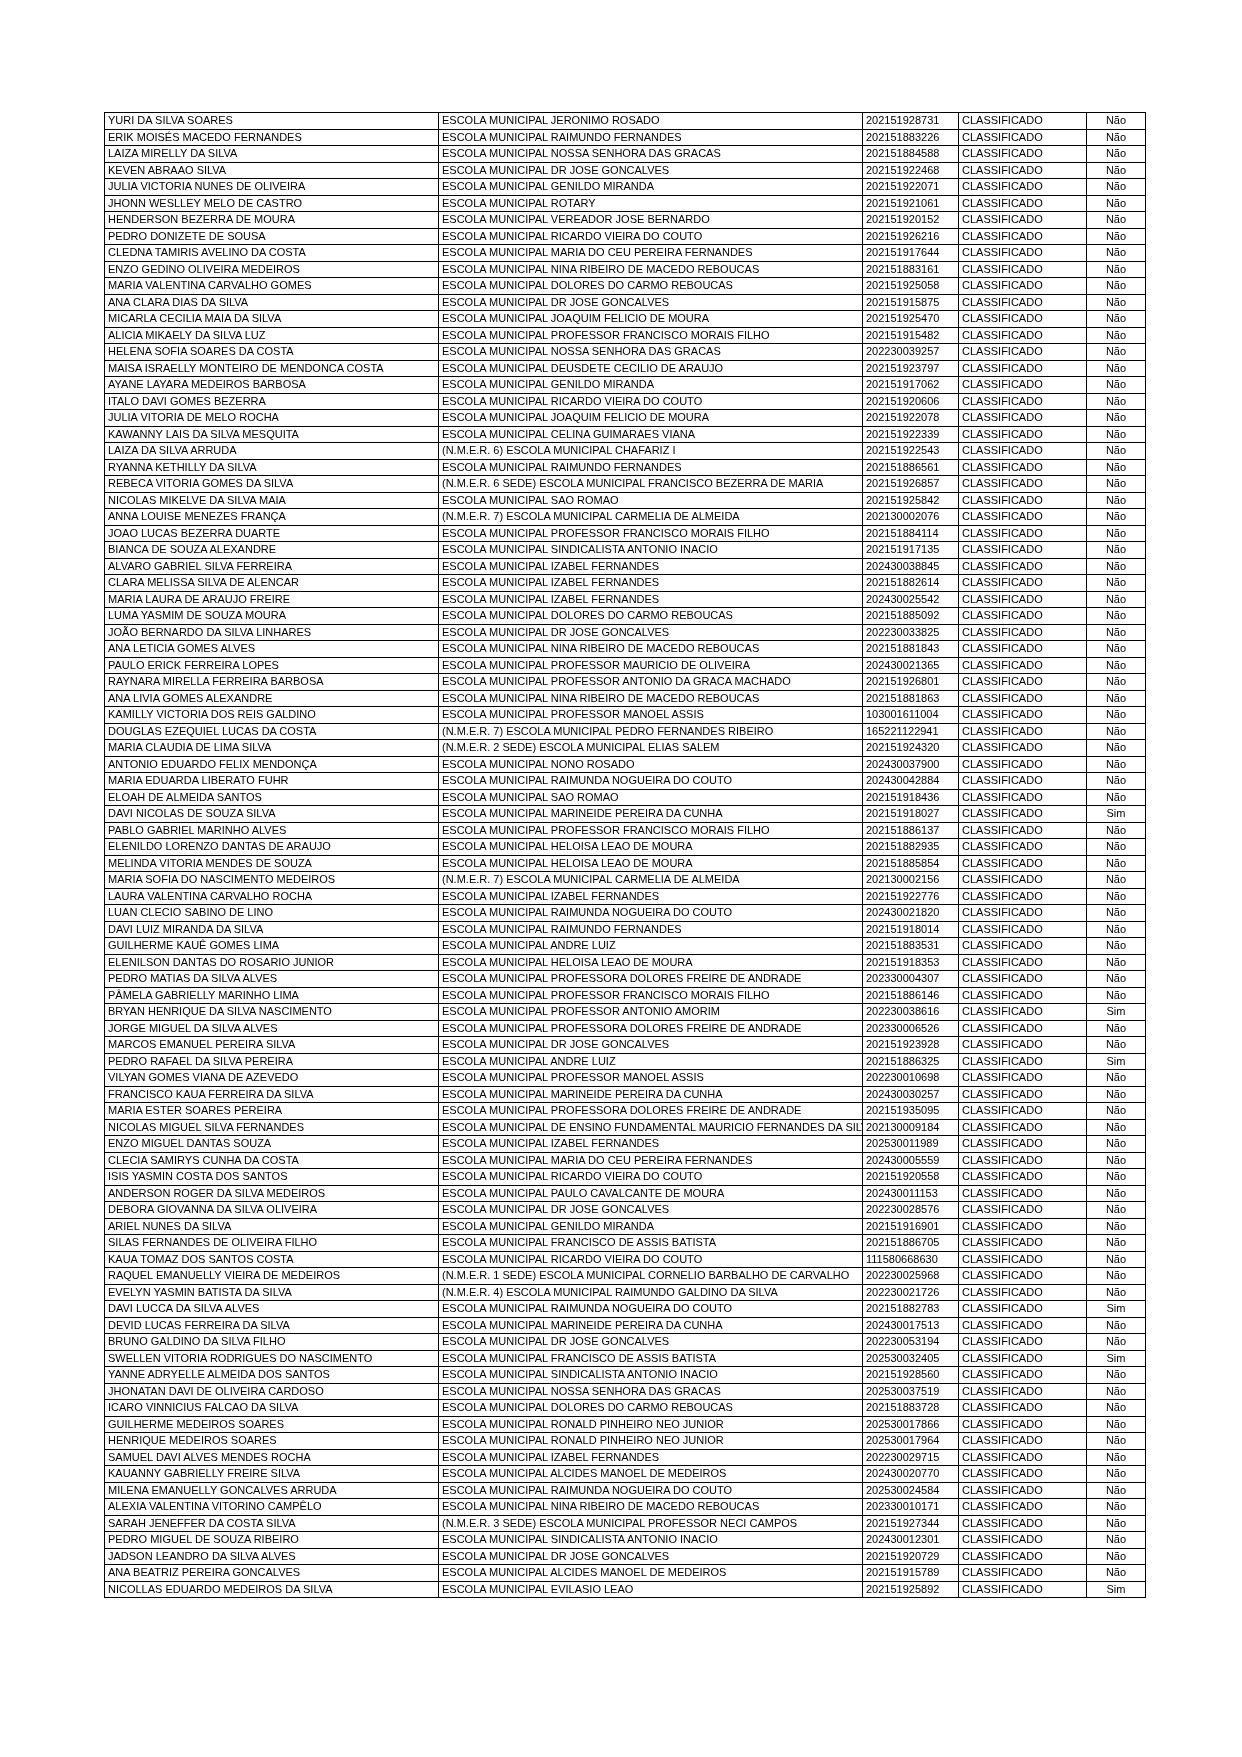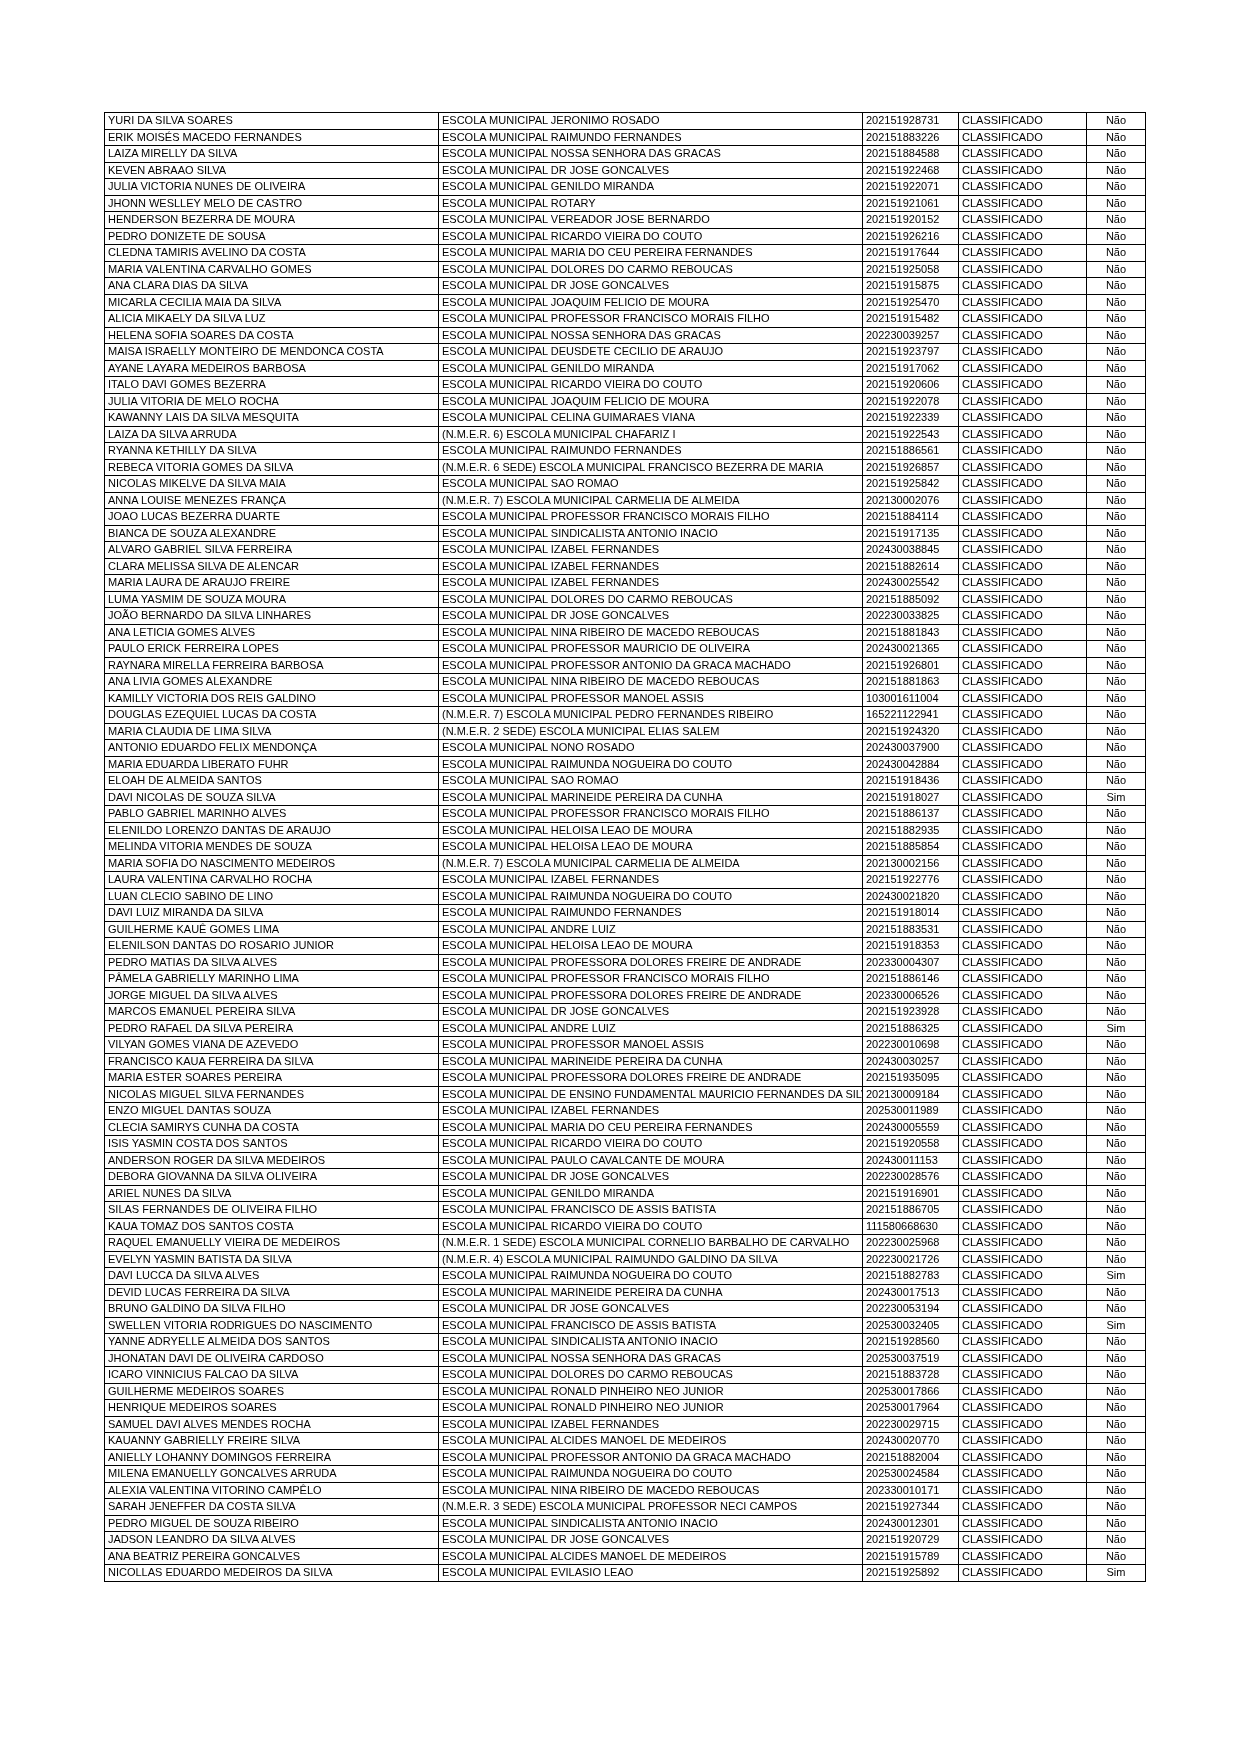--- a/index.html
+++ b/index.html
@@ -106,20 +106,27 @@
           <td class="c-center">Não</td>
         </tr>
         <tr>
           <td>CLEDNA TAMIRIS AVELINO DA COSTA</td>
           <td>ESCOLA MUNICIPAL MARIA DO CEU PEREIRA FERNANDES</td>
           <td>202151917644</td>
           <td>CLASSIFICADO</td>
           <td class="c-center">Não</td>
         </tr>
         <tr>
+          <td>ENZO GEDINO OLIVEIRA MEDEIROS</td>
+          <td>ESCOLA MUNICIPAL NINA RIBEIRO DE MACEDO REBOUCAS</td>
+          <td>202151883161</td>
+          <td>CLASSIFICADO</td>
+          <td class="c-center">Não</td>
+        </tr>
+        <tr>
           <td>MARIA VALENTINA CARVALHO GOMES</td>
           <td>ESCOLA MUNICIPAL DOLORES DO CARMO REBOUCAS</td>
           <td>202151925058</td>
           <td>CLASSIFICADO</td>
           <td class="c-center">Não</td>
         </tr>
         <tr>
           <td>ANA CLARA DIAS DA SILVA</td>
           <td>ESCOLA MUNICIPAL DR JOSE GONCALVES</td>
           <td>202151915875</td>
@@ -414,20 +421,27 @@
           <td class="c-center">Não</td>
         </tr>
         <tr>
           <td>PÂMELA GABRIELLY MARINHO LIMA</td>
           <td>ESCOLA MUNICIPAL PROFESSOR FRANCISCO MORAIS FILHO</td>
           <td>202151886146</td>
           <td>CLASSIFICADO</td>
           <td class="c-center">Não</td>
         </tr>
         <tr>
+          <td>BRYAN HENRIQUE DA SILVA NASCIMENTO</td>
+          <td>ESCOLA MUNICIPAL PROFESSOR ANTONIO AMORIM</td>
+          <td>202230038616</td>
+          <td>CLASSIFICADO</td>
+          <td class="c-center">Sim</td>
+        </tr>
+        <tr>
           <td>JORGE MIGUEL DA SILVA ALVES</td>
           <td>ESCOLA MUNICIPAL PROFESSORA DOLORES FREIRE DE ANDRADE</td>
           <td>202330006526</td>
           <td>CLASSIFICADO</td>
           <td class="c-center">Não</td>
         </tr>
         <tr>
           <td>MARCOS EMANUEL PEREIRA SILVA</td>
           <td>ESCOLA MUNICIPAL DR JOSE GONCALVES</td>
           <td>202151923928</td>
@@ -606,27 +620,20 @@
           <td>SAMUEL DAVI ALVES MENDES ROCHA</td>
           <td>ESCOLA MUNICIPAL IZABEL FERNANDES</td>
           <td>202230029715</td>
           <td>CLASSIFICADO</td>
           <td class="c-center">Não</td>
         </tr>
         <tr>
           <td>KAUANNY GABRIELLY FREIRE SILVA</td>
           <td>ESCOLA MUNICIPAL ALCIDES MANOEL DE MEDEIROS</td>
           <td>202430020770</td>
-          <td>CLASSIFICADO</td>
-          <td class="c-center">Não</td>
-        </tr>
-        <tr>
-          <td>ANIELLY LOHANNY DOMINGOS FERREIRA</td>
-          <td>ESCOLA MUNICIPAL PROFESSOR ANTONIO DA GRACA MACHADO</td>
-          <td>202151882004</td>
           <td>CLASSIFICADO</td>
           <td class="c-center">Não</td>
         </tr>
         <tr>
           <td>MILENA EMANUELLY GONCALVES ARRUDA</td>
           <td>ESCOLA MUNICIPAL RAIMUNDA NOGUEIRA DO COUTO</td>
           <td>202530024584</td>
           <td>CLASSIFICADO</td>
           <td class="c-center">Não</td>
         </tr>

